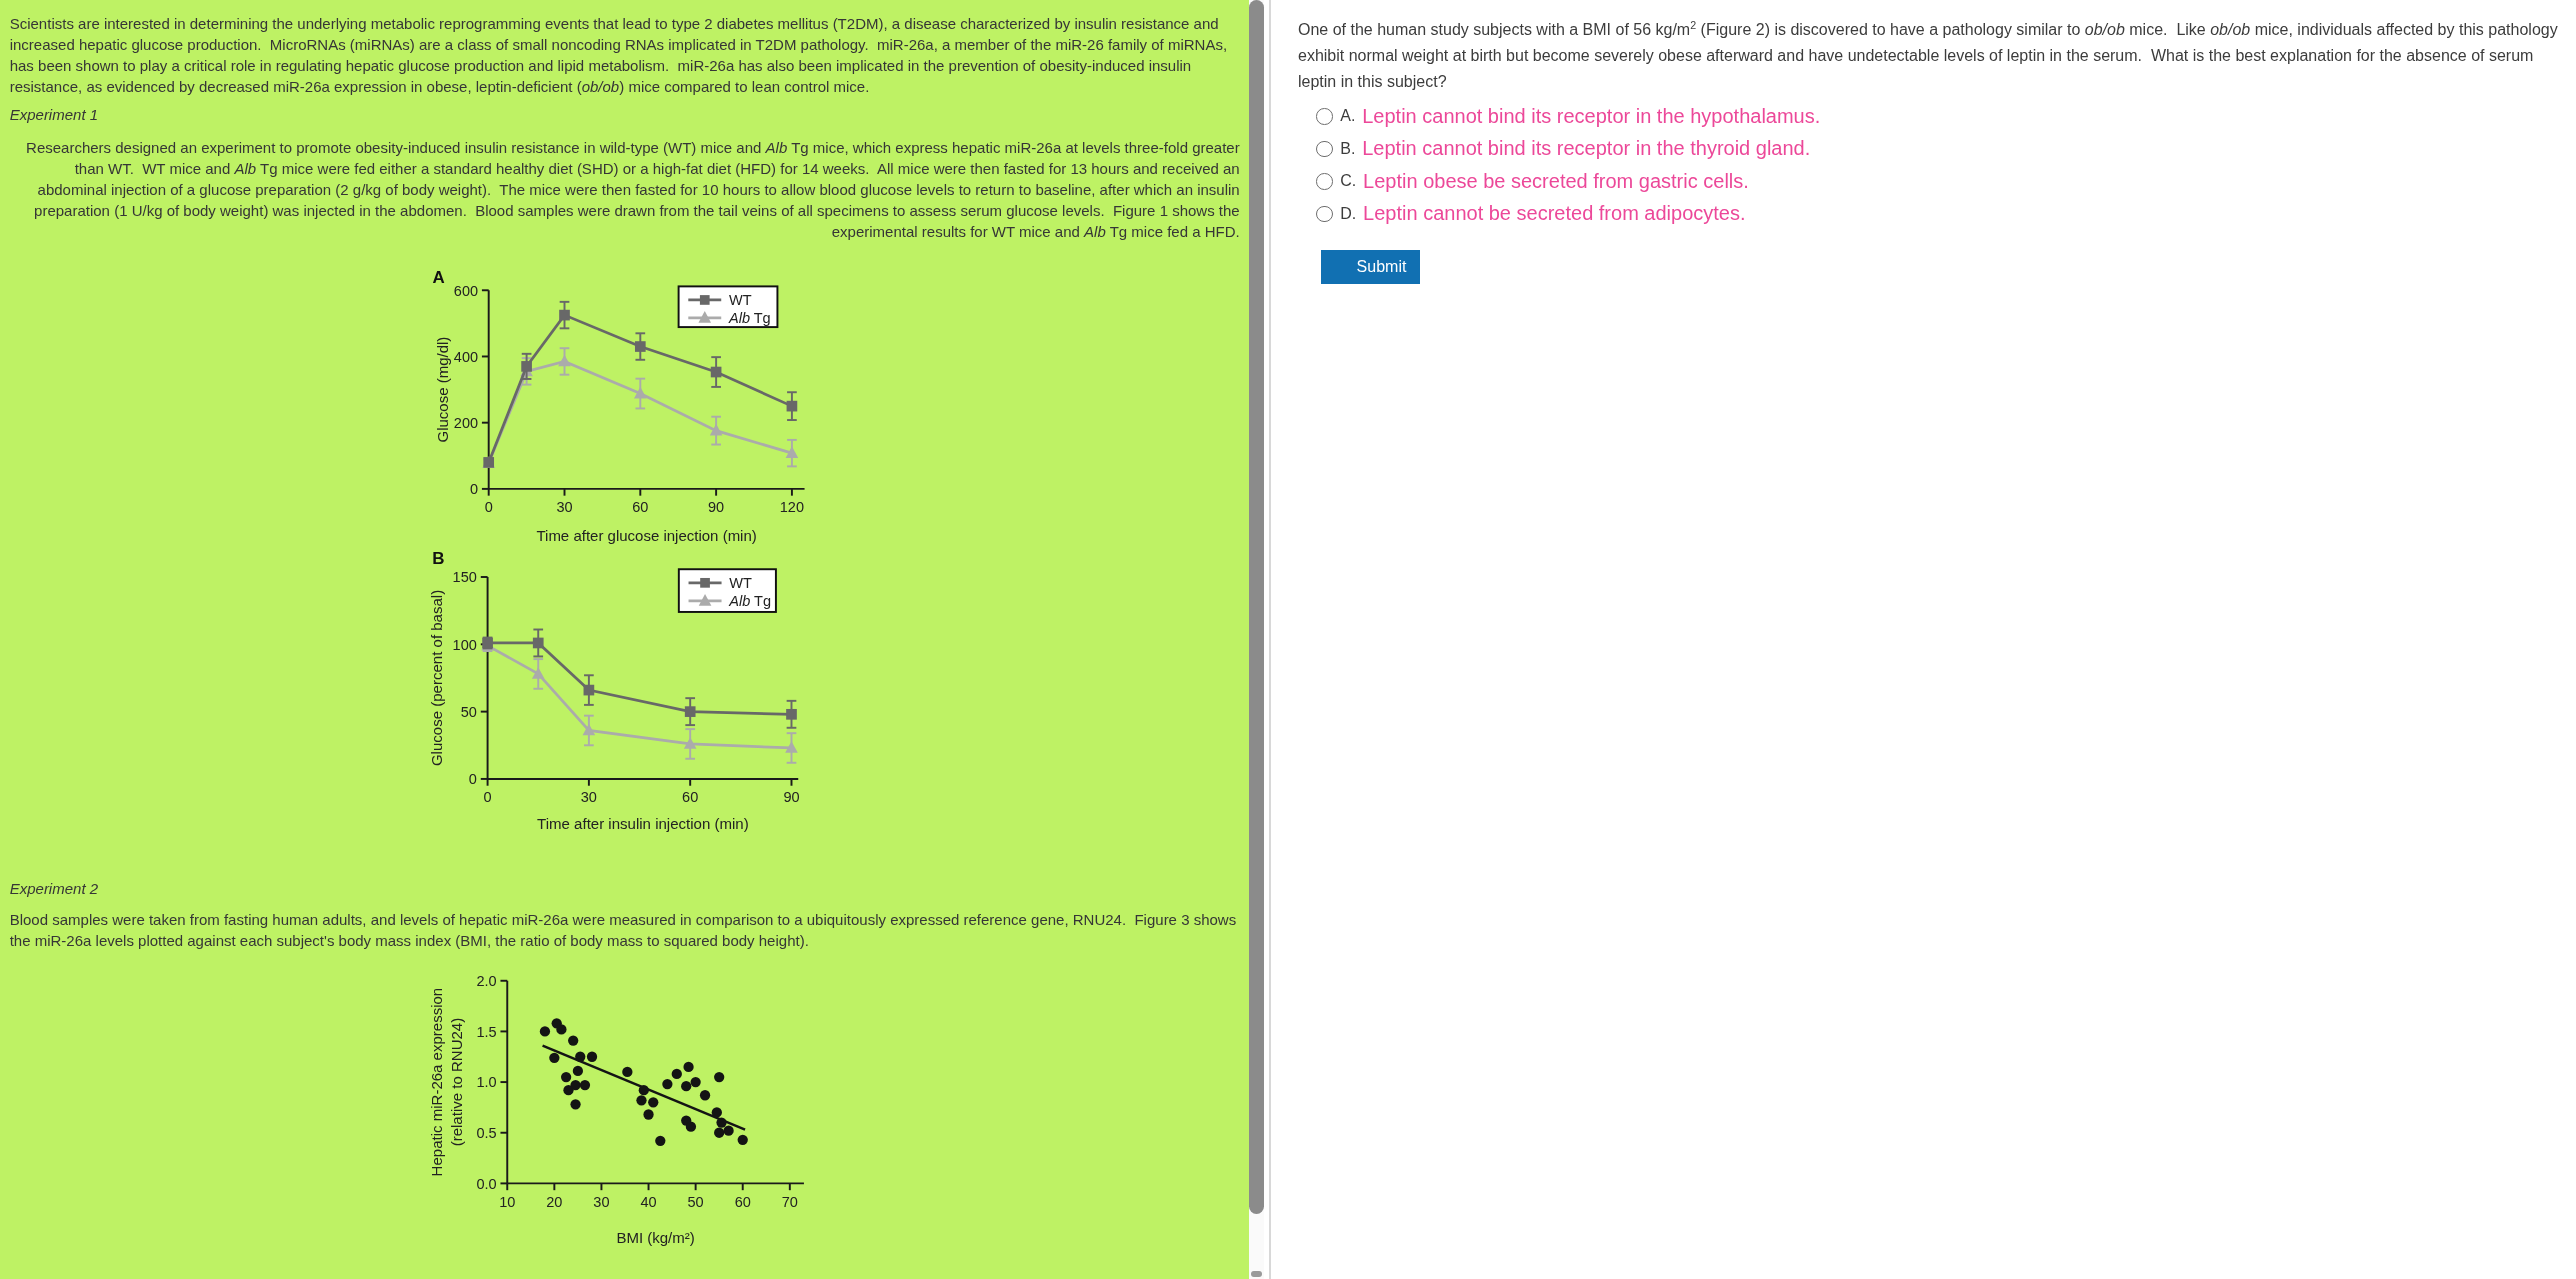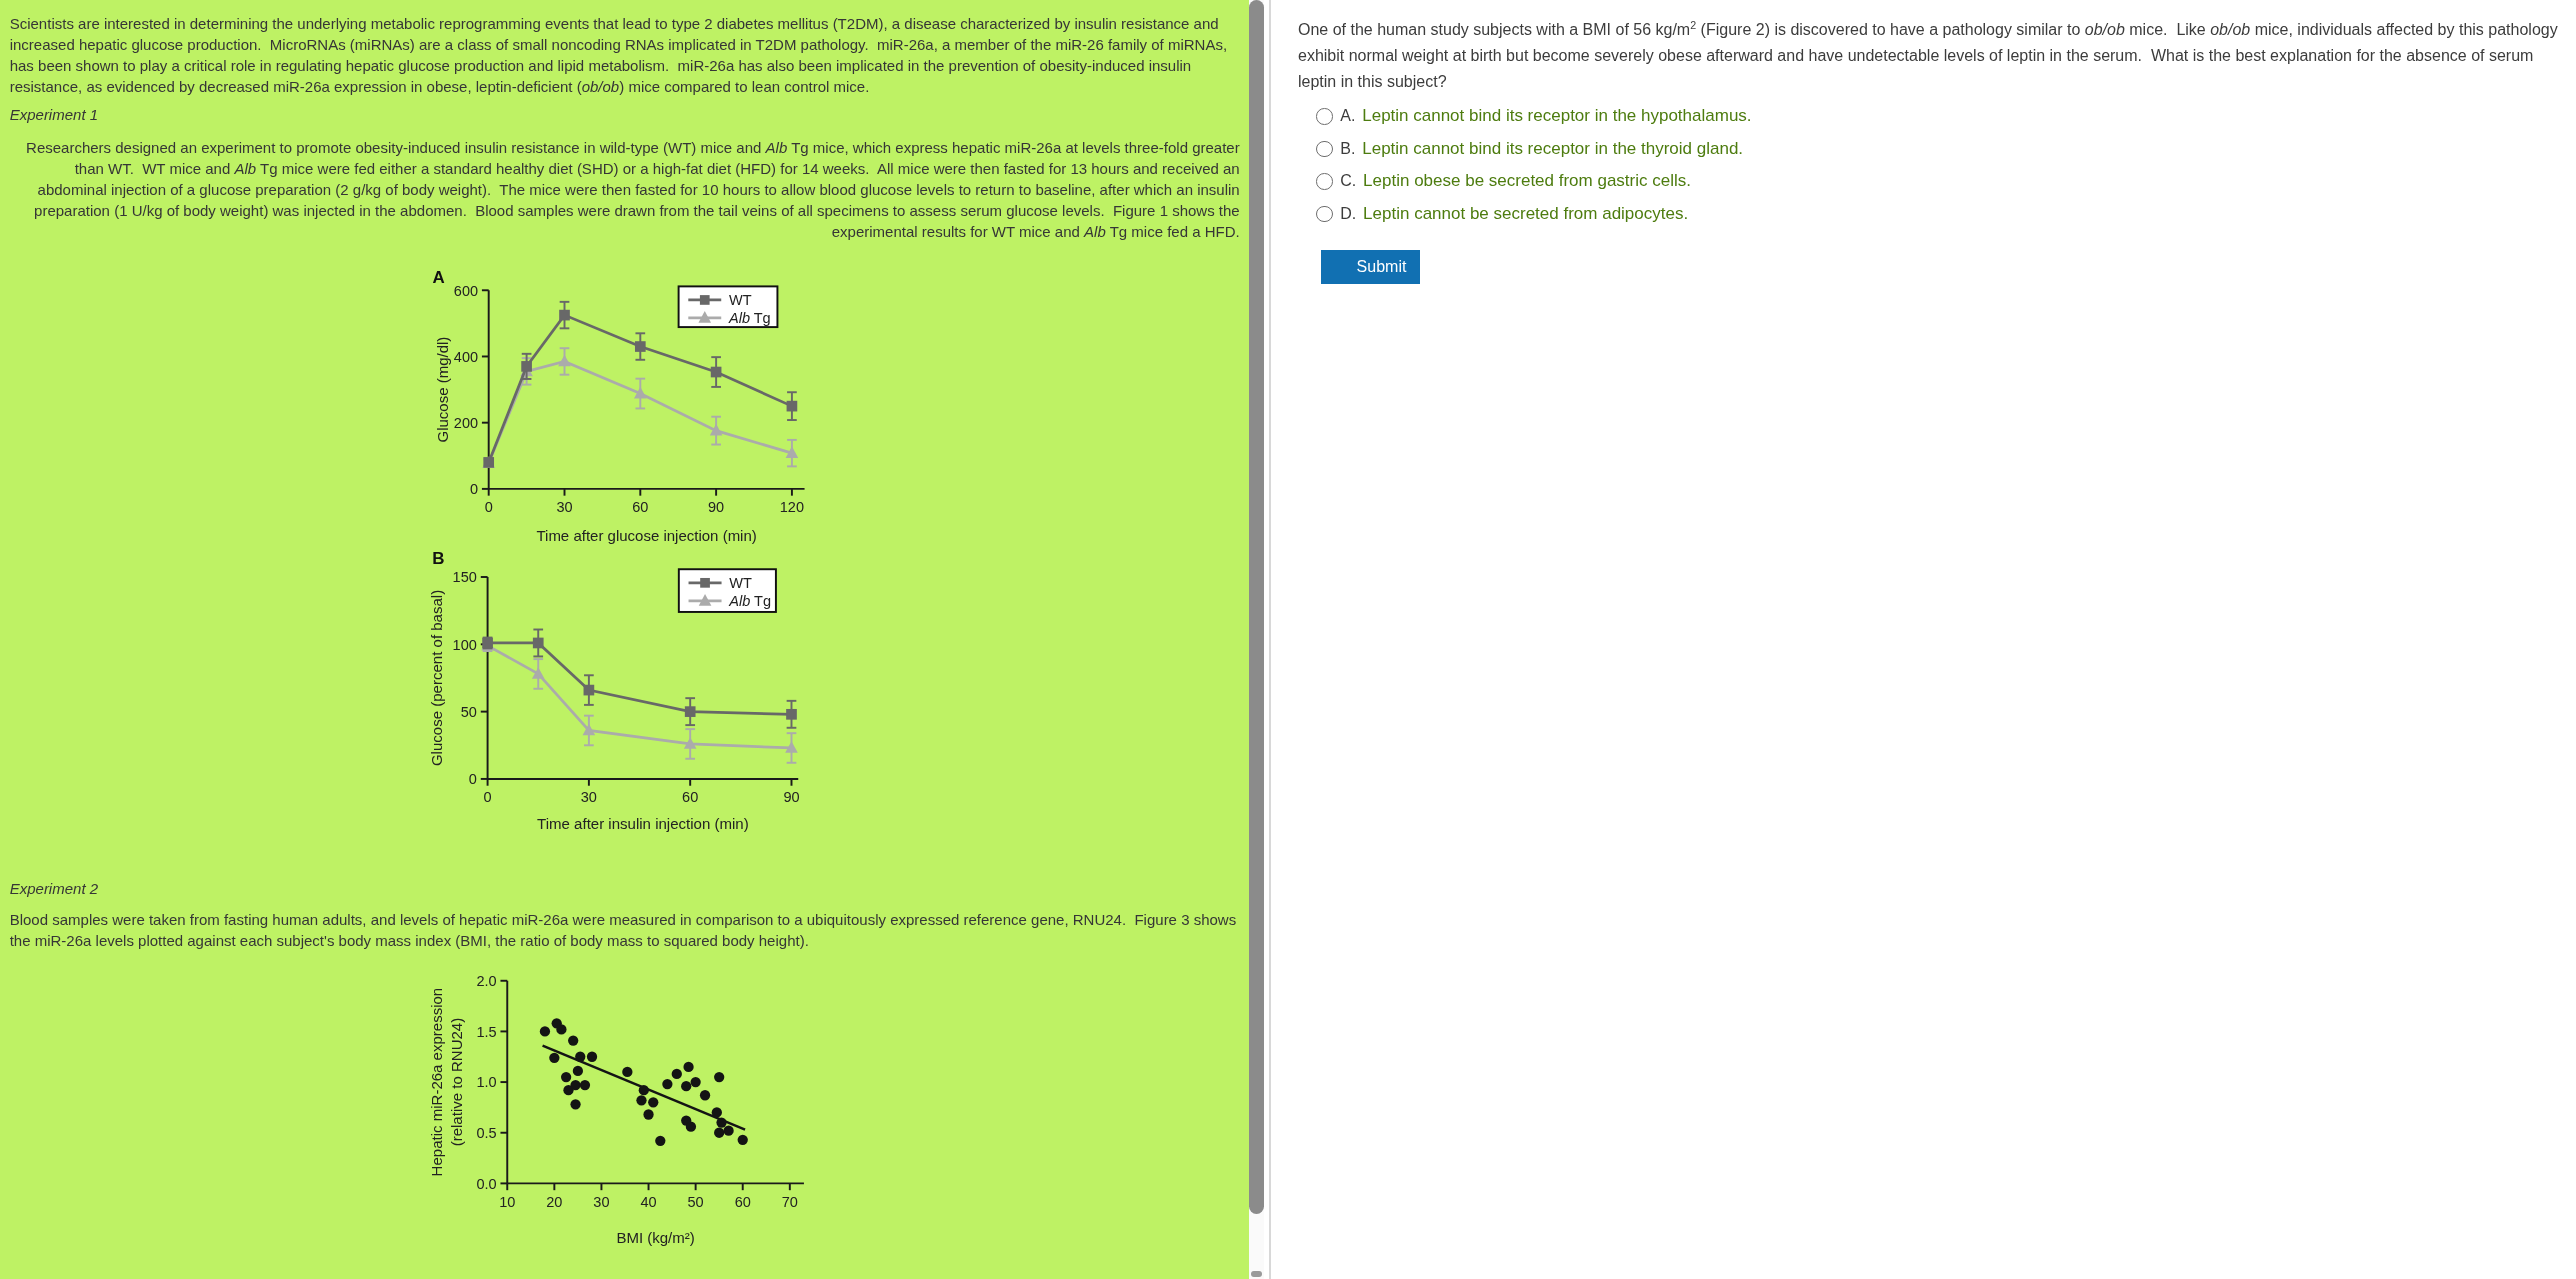--- a/index.html
+++ b/index.html
@@ -26,21 +26,21 @@
   .scrollbar-stub{position:absolute;left:1.9px;bottom:1.9px;width:10.7px;height:5.8px;border-radius:2.9px;background:#9a9a9a;}
   .divider{position:absolute;left:1269px;top:0;width:1.9px;height:1279px;background:#d8d8d8;}
   
   .right-panel{position:absolute;left:1271px;top:0;width:1305px;height:1279px;background:#fff;}
   .stem{position:absolute;left:27px;top:11.6px;width:1276px;margin:0;font-size:16px;line-height:26px;color:#3c3c3c;white-space:pre-wrap;}
   .stem sup{font-size:10.7px;}
   .options{position:absolute;left:45px;top:100px;}
   .option-row{display:flex;align-items:center;height:32.5px;cursor:pointer;}
   .radio{width:16.5px;height:16.5px;border:1.5px solid #6e6e6e;border-radius:50%;background:#fff;box-sizing:border-box;flex:0 0 auto;}
   .opt-letter{margin-left:7.8px;font-size:16px;color:#3c3c3c;}
-  .opt-text{margin-left:6.8px;font-size:17px;color:#4d7c0f;}
+  .opt-text{margin-left:6.8px;font-size:20px;color:#ec4899;}
   .submit{position:absolute;left:50px;top:250px;width:99px;height:34px;border:none;border-radius:0;
           background:#1170b2;color:#ffffff;font-size:16px;font-family:inherit;cursor:pointer;padding-left:28px;}
 </style>
 </head>
 <body>
 
 <div class="page" style="color: rgb(54, 54, 54);">
 
   <section class="left-panel">
     <p class="body-text pos-p1">Scientists are interested in determining the underlying metabolic reprogramming events that lead to type 2 diabetes mellitus (T2DM), a disease characterized by insulin resistance and increased hepatic glucose production.  MicroRNAs (miRNAs) are a class of small noncoding RNAs implicated in T2DM pathology.  miR-26a, a member of the miR-26 family of miRNAs, has been shown to play a critical role in regulating hepatic glucose production and lipid metabolism.  miR-26a has also been implicated in the prevention of obesity-induced insulin resistance, as evidenced by decreased miR-26a expression in obese, leptin-deficient (<i>ob/ob</i>) mice compared to lean control mice.</p>

